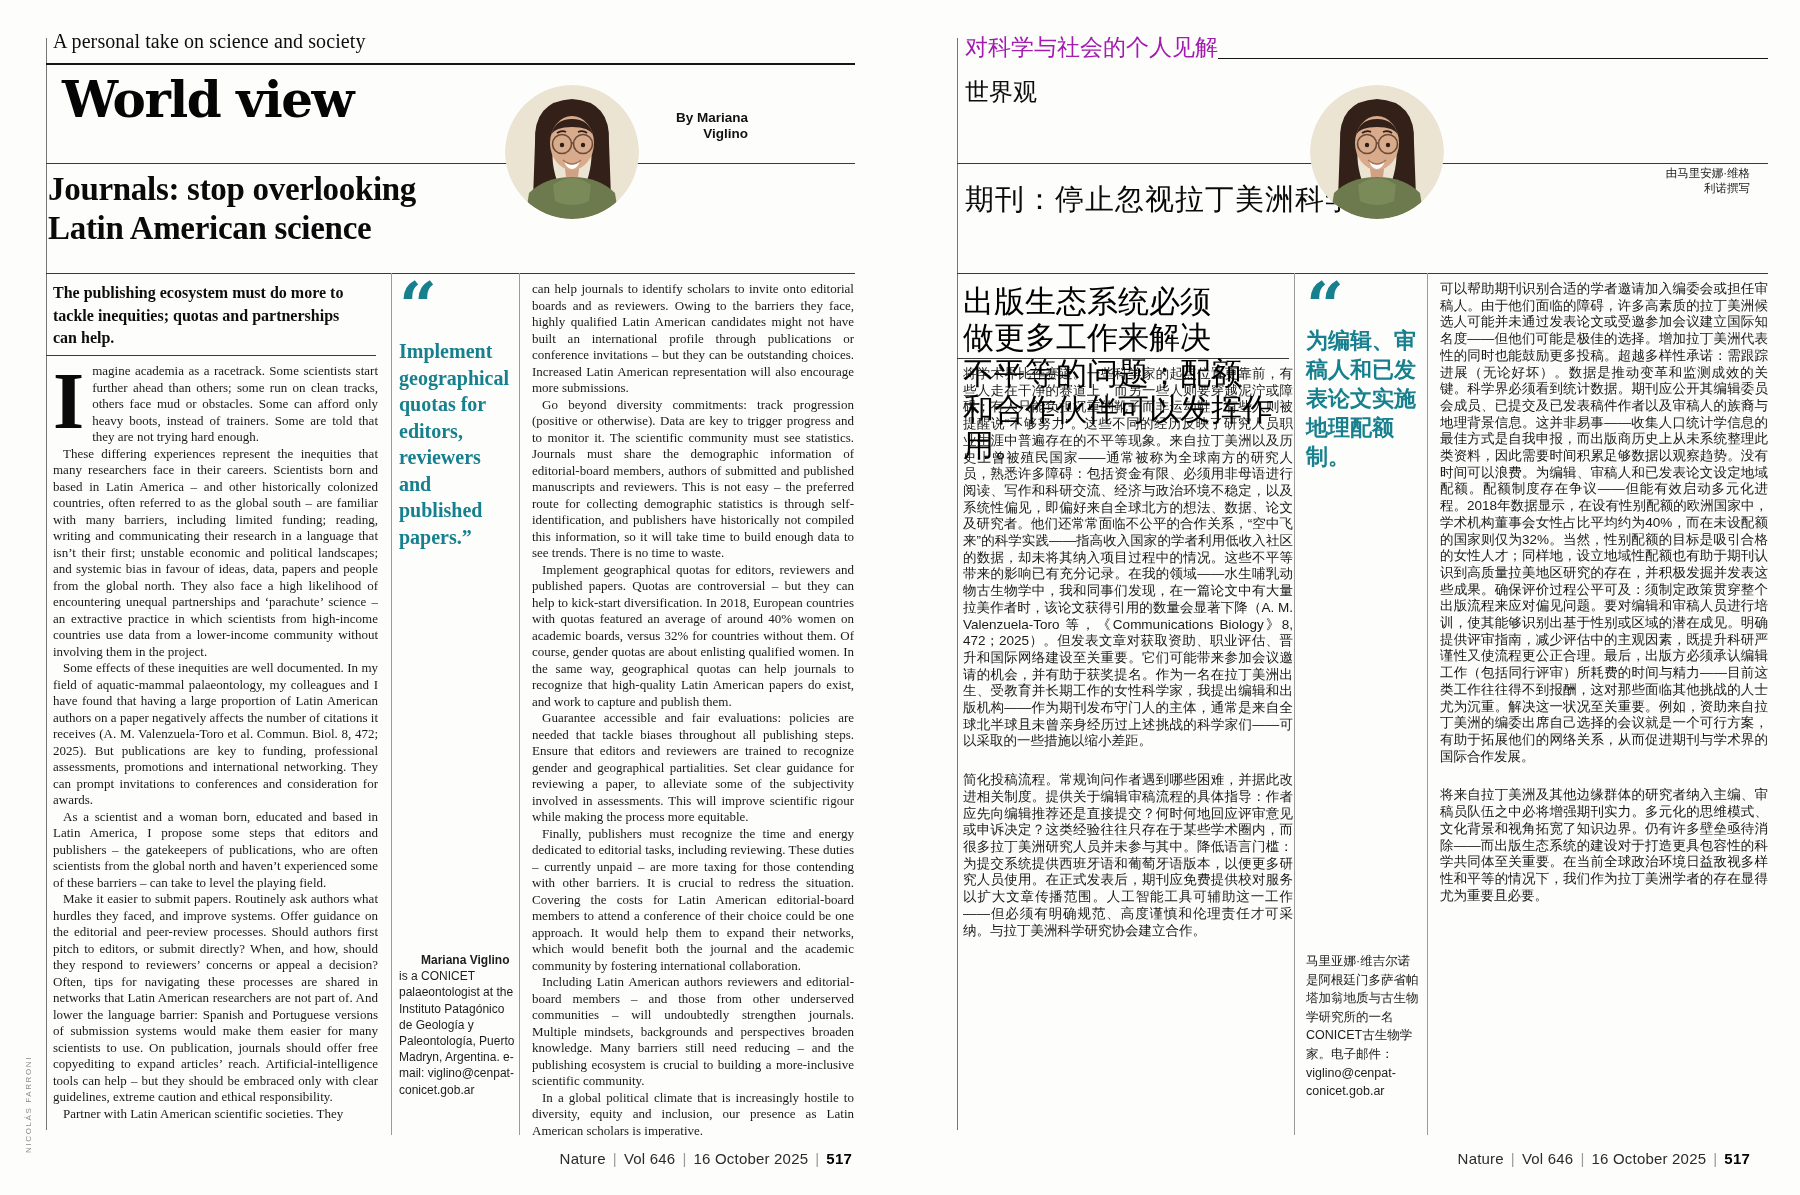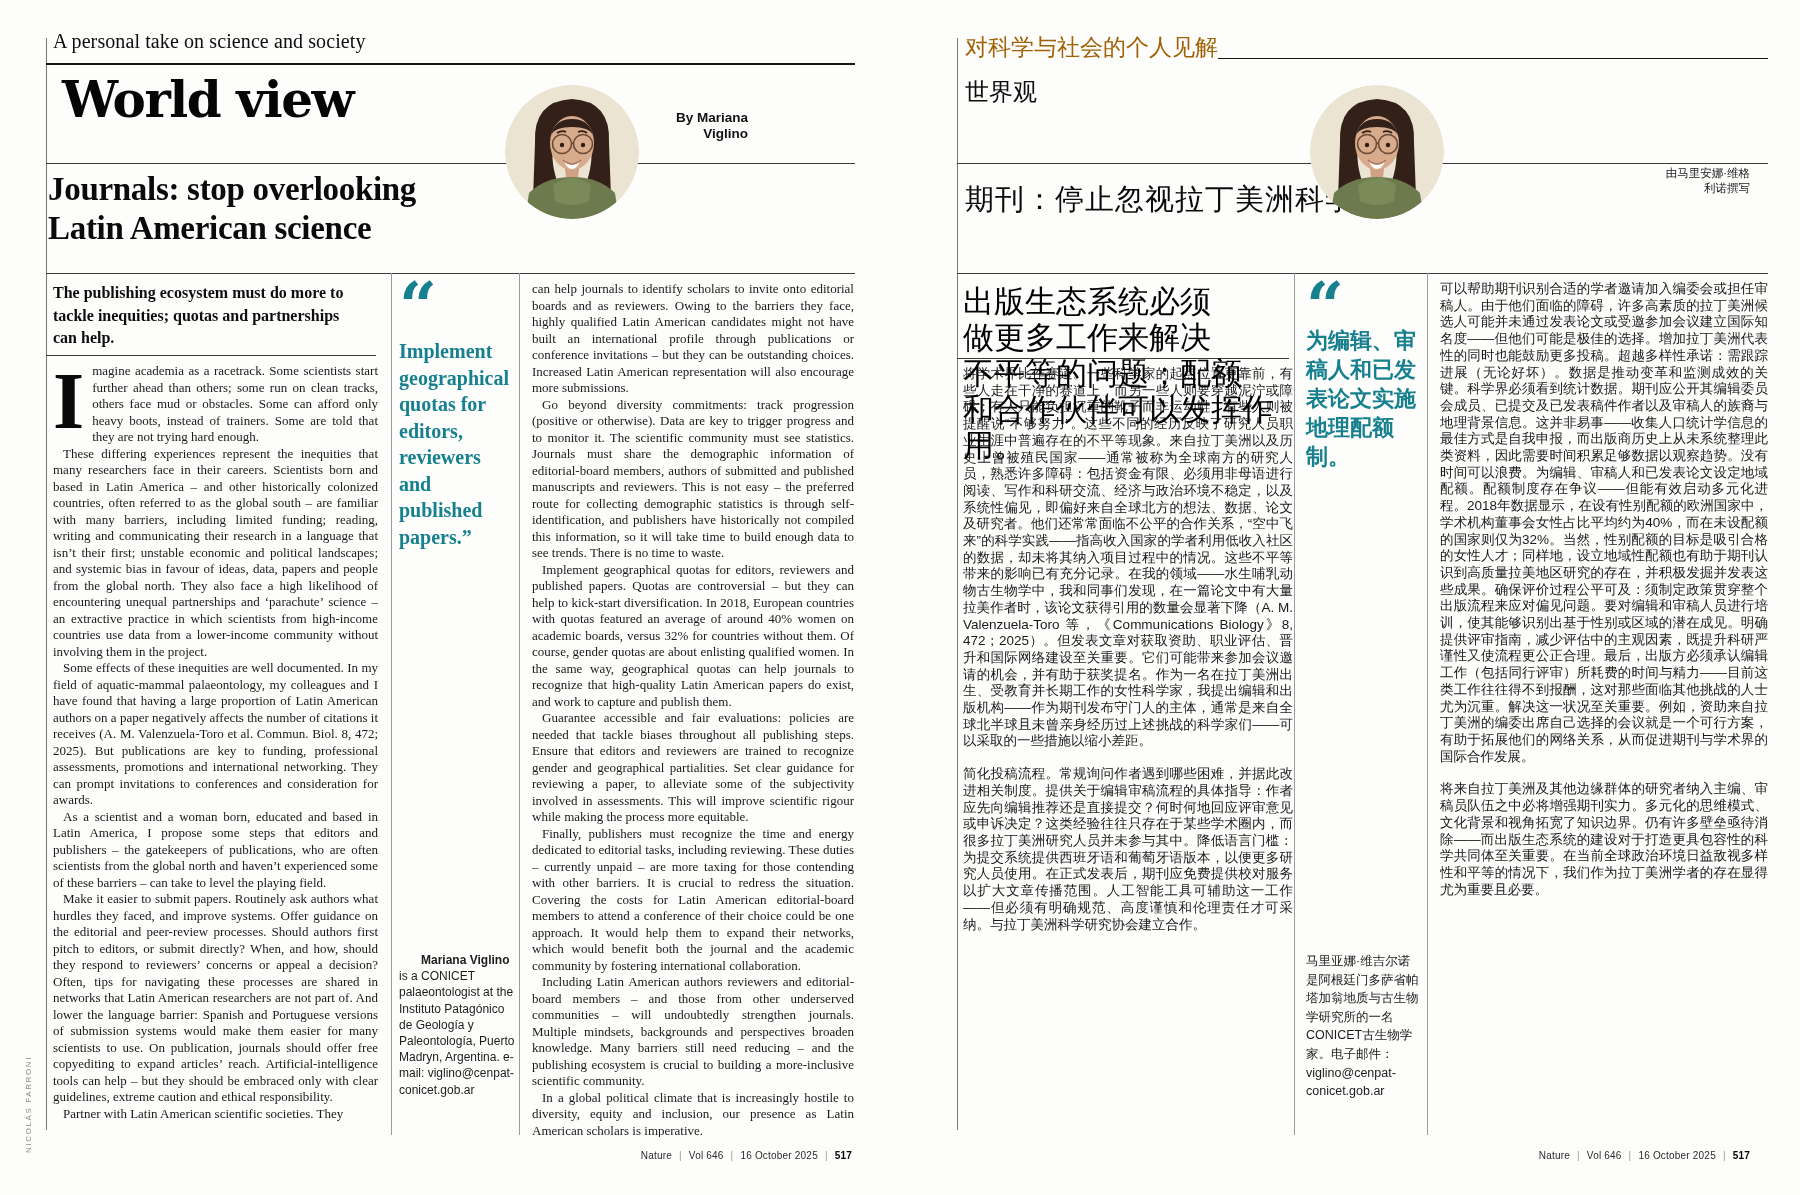--- a/index.html
+++ b/index.html
@@ -19,37 +19,37 @@
   .bodycopy p{margin:0;}
   .bodycopy p + p{text-indent:10px;}
   .dropcap{float:left;font-weight:700;font-size:80px;line-height:64px;padding:6px 8px 0 0;color:#0a0a0a;}
 
   .quoteblock{color:#17808e;}
   .qmark{font-family:"DejaVu Serif",serif;font-weight:700;font-size:66px;line-height:40px;letter-spacing:-4px;}
   .qtext{font-weight:700;font-size:20px;line-height:26.5px;margin-top:12px;}
   .bio{font-family:"Liberation Sans",sans-serif;font-size:12px;line-height:16.2px;color:#1c1c1c;overflow-wrap:anywhere;}
   .bioname{font-weight:700;padding-left:22px;}
 
-  .footer{font-family:"Liberation Sans",sans-serif;font-size:10px;color:#2b2b2b;text-align:right;letter-spacing:.2px;}
+  .footer{font-family:"Liberation Sans",sans-serif;font-size:15px;color:#2b2b2b;text-align:right;letter-spacing:.2px;}
   .footer .sep{color:#9a9a9a;padding:0 7px;font-weight:400;}
   .footer .pg{font-weight:700;color:#000;}
   .credit{font-family:"Liberation Sans",sans-serif;font-size:8px;letter-spacing:1.6px;color:#8a8a8a;
           writing-mode:vertical-rl;transform:rotate(180deg);white-space:nowrap;}
 
   
   .cjk{font-family:"Liberation Sans",sans-serif;}
-  .kicker-cn{font-size:23px;color:#a16207;white-space:nowrap;}
+  .kicker-cn{font-size:23px;color:#a21caf;white-space:nowrap;}
   .worldview-cn{font-size:24px;color:#0d0d0d;}
   .title-cn{font-size:29px;font-weight:500;color:#0a0a0a;letter-spacing:1px;}
   .byline-cn{font-size:11.5px;line-height:15px;text-align:right;color:#222;margin-top:40px;}
   .sf-cn{z-index:3;pointer-events:none;color:#000;}
   .sf-cn .ln{font-size:31px;line-height:36px;font-weight:500;white-space:nowrap;}
   .bodycopy-cn{font-size:13.5px;line-height:16.7px;text-align:justify;overflow:hidden;z-index:1;}
   .bodycopy-cn p{margin:0;}
-  .bodycopy-cn p + p{margin-top:16px;}
+  .bodycopy-cn p + p{margin-top:22px;}
   .qtext-cn{font-weight:600;font-size:22px;line-height:29px;margin-top:0;}
   .bio-cn{font-family:"Liberation Sans",sans-serif;font-size:12.5px;line-height:18.6px;color:#1c1c1c;overflow-wrap:anywhere;}
   .photo{border-radius:50%;overflow:hidden;z-index:5;}
 </style>
 </head>
 <body>
 
 <div class="spread">
 
   <div class="abs edge" style="left:46px;top:38px;height:1092px;"></div>

